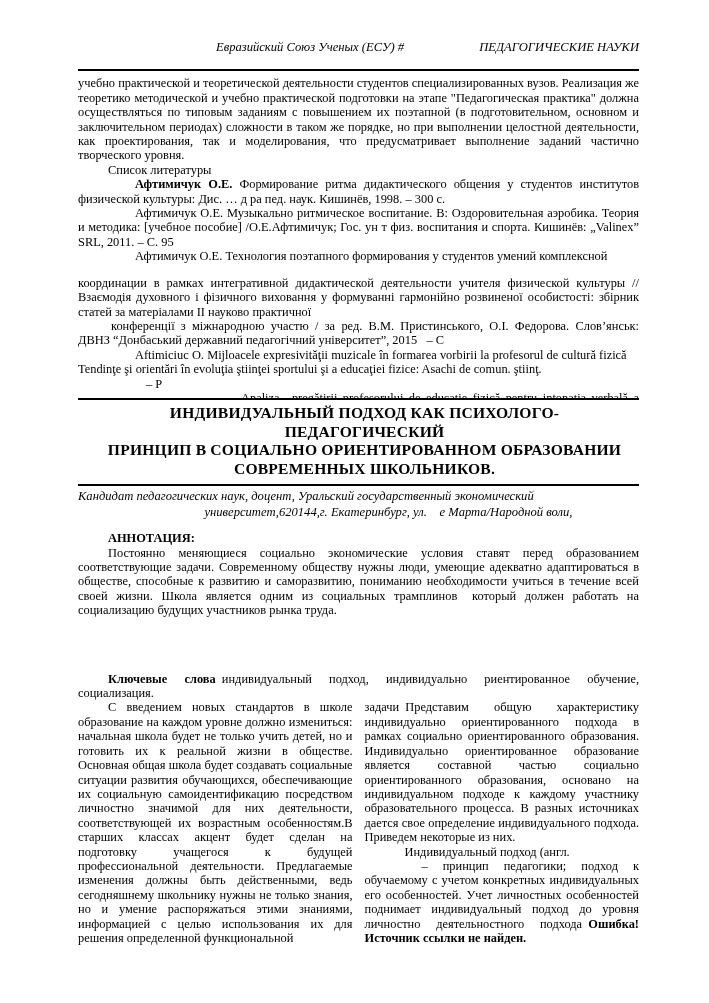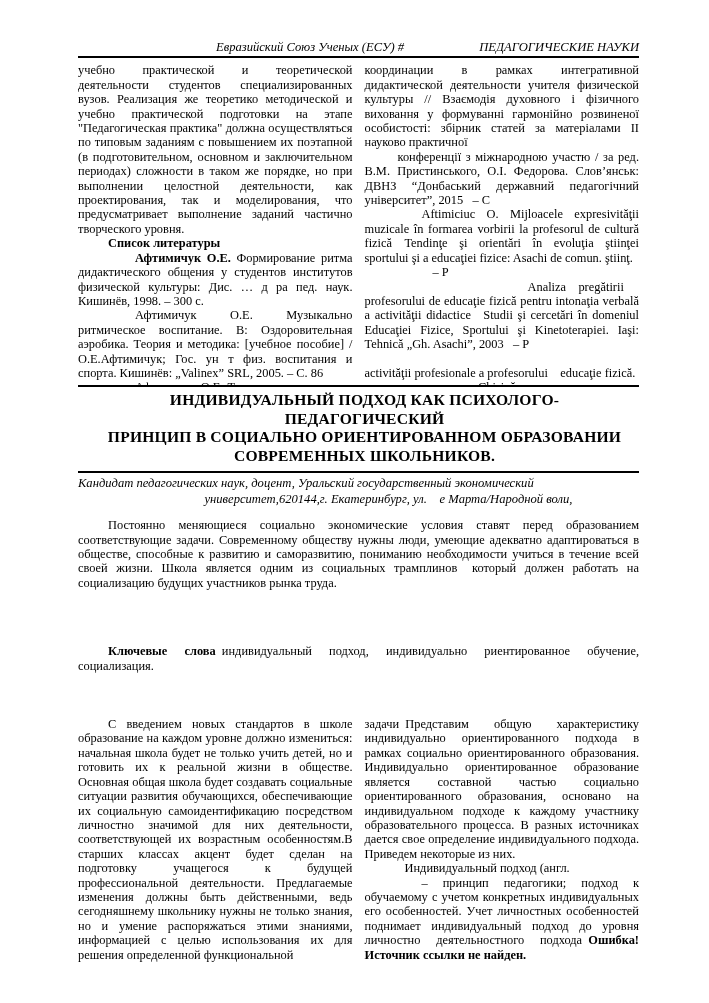--- a/index.html
+++ b/index.html
@@ -4,29 +4,29 @@
 <style>
   html,body { margin:0; padding:0; background:#ffffff; }
   .page {
     position:relative; width:709px; height:1003px; margin:0 auto;
     box-sizing:border-box; padding:40px 70px 0 78px;
     background:#ffffff; color:#000;
     font-family:"Liberation Serif","DejaVu Serif",serif;
     font-size:12.4px; line-height:14.4px; overflow:hidden;
   }
   
-  .hdr { display:flex; align-items:flex-end; padding-bottom:2px;
+  .hdr { display:flex; align-items:flex-end; padding-bottom:15px;
          border-bottom:2px solid #000; font-size:12.6px; }
   .hdr .journal { font-style:italic; margin-left:138px; }
   .hdr .section { font-style:italic; margin-left:auto; }
   
   .cols { display:flex; gap:12px; }
   .col  { flex:1 1 0; min-width:0; }
-  .topcols { margin-top:5px; height:322px; overflow:hidden; }
-  .bodycols { margin-top:44px; }
+  .topcols { margin-top:5px; height:322px; overflow:hidden;flex-direction:column; }
+  .bodycols { }
   p { margin:0; text-align:justify; }
   .i30 { text-indent:30px; }
   .i33 { text-indent:33px; }
   .i40 { text-indent:40px; }
   .i57 { text-indent:57px; }
   .i68 { text-indent:68px; }
   .i163{ text-indent:163px; }
   .ctr { text-align:center; }
   .gap { margin-top:14.4px; }
   
@@ -50,23 +50,23 @@
 <div class="page">
 
   <div class="hdr">
     <span class="journal">Евразийский Союз Ученых (ЕСУ) #</span>
     <span class="section">ПЕДАГОГИЧЕСКИЕ НАУКИ</span>
   </div>
 
   <div class="cols topcols">
     <div class="col">
         <p><span>учебно практической и теоретической деятельности студентов специализированных вузов. Реализация же теоретико методической и учебно практической подготовки на этапе "Педагогическая практика" должна осуществляться по типовым заданиям с повышением их поэтапной (в подготовительном, основном и заключительном периодах) сложности в таком же порядке, но при выполнении целостной деятельности, как проектирования, так и моделирования, что предусматривает выполнение заданий частично творческого уровня.</span></p>
-        <p class="i30"><span style="font-weight: bold;">Список литературы</span></p>
+        <p class="i30"><span style="font-weight: normal;">Список литературы</span></p>
         <p class="i57"><span style="font-weight: bold;">Афтимичук О.Е.</span><span> Формирование ритма дидактического общения у студентов институтов физической культуры: Дис. … д ра пед. наук. Кишинёв, 1998. – 300 с.</span></p>
-        <p class="i57"><span>Афтимичук О.Е. Музыкально ритмическое воспитание. В: Оздоровительная аэробика. Теория и методика: [учебное пособие] /О.Е.Афтимичук; Гос. ун т физ. воспитания и спорта. Кишинёв: „Valinex” SRL, 2005. – С. 86</span></p>
+        <p class="i57"><span>Афтимичук О.Е. Музыкально ритмическое воспитание. В: Оздоровительная аэробика. Теория и методика: [учебное пособие] /О.Е.Афтимичук; Гос. ун т физ. воспитания и спорта. Кишинёв: „Valinex” SRL, 2011. – С. 95</span></p>
         <p class="i57"><span>Афтимичук О.Е. Технология поэтапного формирования у студентов умений комплексной</span></p>
       </div>
     <div class="col">
         <p><span>координации в рамках интегративной дидактической деятельности учителя физической культуры // Взаємодія духовного і фізичного виховання у формуванні гармонійно розвиненої особистості: збірник статей за матеріалами ІІ науково практичної</span></p>
         <p class="i33"><span>конференції з міжнародною участю / за ред. В.М. Пристинського, О.І. Федорова. Слов’янськ: ДВНЗ “Донбаський державний педагогічний університет”, 2015  – С</span></p>
         <p class="i57"><span>Aftimiciuc O. Mijloacele expresivităţii muzicale în formarea vorbirii la profesorul de cultură fizică Tendinţe şi orientări în evoluţia ştiinţei sportului şi a educaţiei fizice: Asachi de comun. ştiinţ.</span></p>
         <p class="i68"><span>– P</span></p>
         <p class="i163"><span>Analiza pregătirii profesorului de educaţie fizică pentru intonaţia verbală a activităţii didactice Studii şi cercetări în domeniul Educaţiei Fizice, Sportului şi Kinetoterapiei. Iaşi: Tehnică „Gh. Asachi”, 2003  – P</span></p>
         <p class="gap"><span>activităţii profesionale a profesorului educaţie fizică.</span></p>
         <p class="ctr"><span>Chişinău:</span></p>
@@ -82,20 +82,21 @@
     </div>
   </div>
   <hr class="rule">
 
   <div class="byline">
     <div class="affil1">Кандидат педагогических наук, доцент, Уральский государственный экономический</div>
     <div class="affil2">университет,620144,г. Екатеринбург, ул. е Марта/Народной воли,</div>
   </div>
 
   <div class="abstract">
+    <p class="label">АННОТАЦИЯ:</p>
     <p class="i30">Постоянно меняющиеся социально экономические условия ставят перед образованием соответствующие задачи. Современному обществу нужны люди, умеющие адекватно адаптироваться в обществе, способные к развитию и саморазвитию, пониманию необходимости учиться в течение всей своей жизни. Школа является одним из социальных трамплинов  который должен работать на социализацию будущих участников рынка труда.</p>
   </div>
 
   <p class="keywords"><span class="kw-label">Ключевые слова</span><span> индивидуальный подход, индивидуально риентированное обучение, социализация.</span></p>
 
   <div class="cols bodycols">
     <div class="col">
         <p class="i30"><span>С введением новых стандартов в школе образование на каждом уровне должно измениться: начальная школа будет не только учить детей, но и готовить их к реальной жизни в обществе. Основная общая школа будет создавать социальные ситуации развития обучающихся, обеспечивающие их социальную самоидентификацию посредством личностно значимой для них деятельности, соответствующей их возрастным особенностям.В старших классах акцент будет сделан на подготовку учащегося к будущей профессиональной деятельности. Предлагаемые изменения должны быть действенными, ведь сегодняшнему школьнику нужны не только знания, но и умение распоряжаться этими знаниями, информацией с целью использования их для решения определенной функциональной</span></p>
       </div>
     <div class="col">

